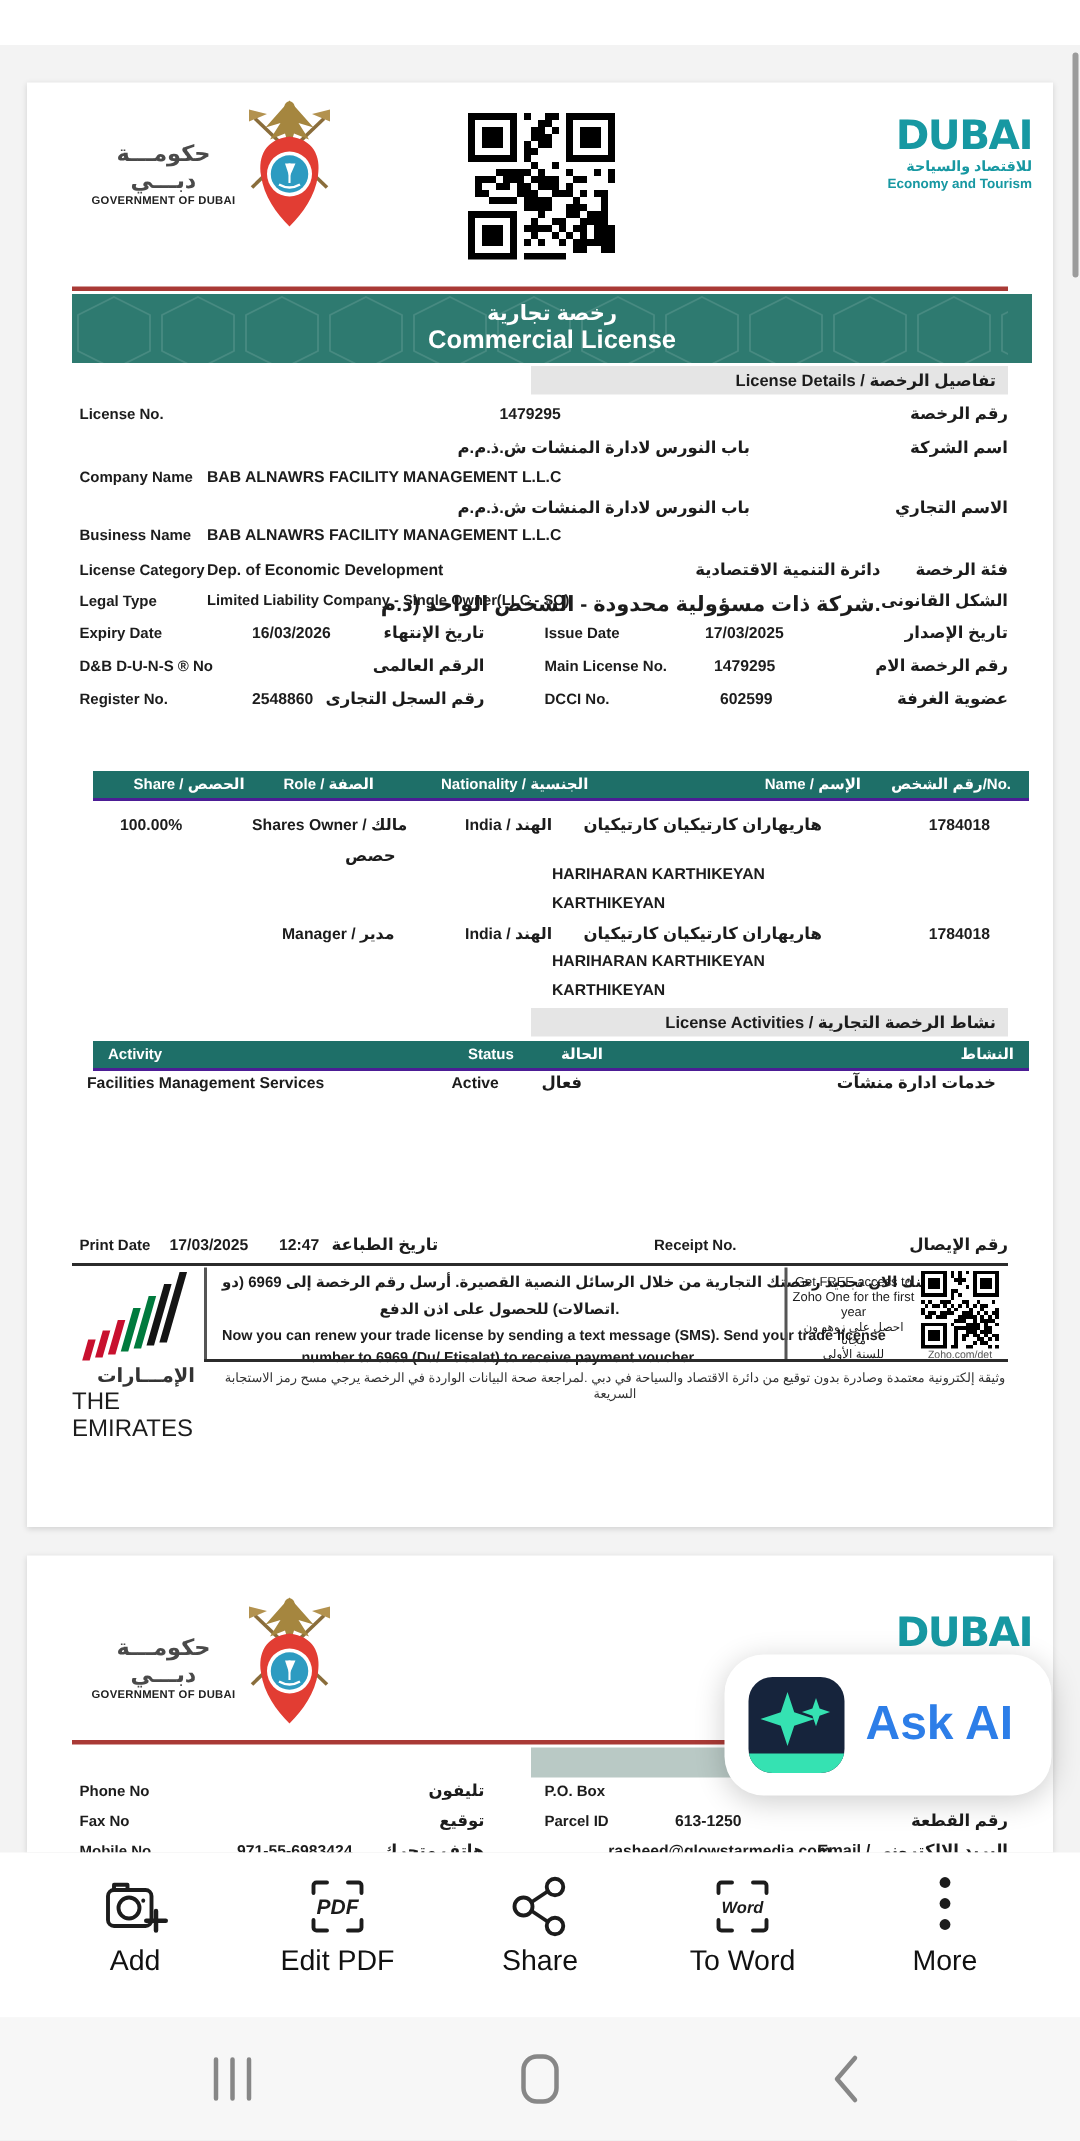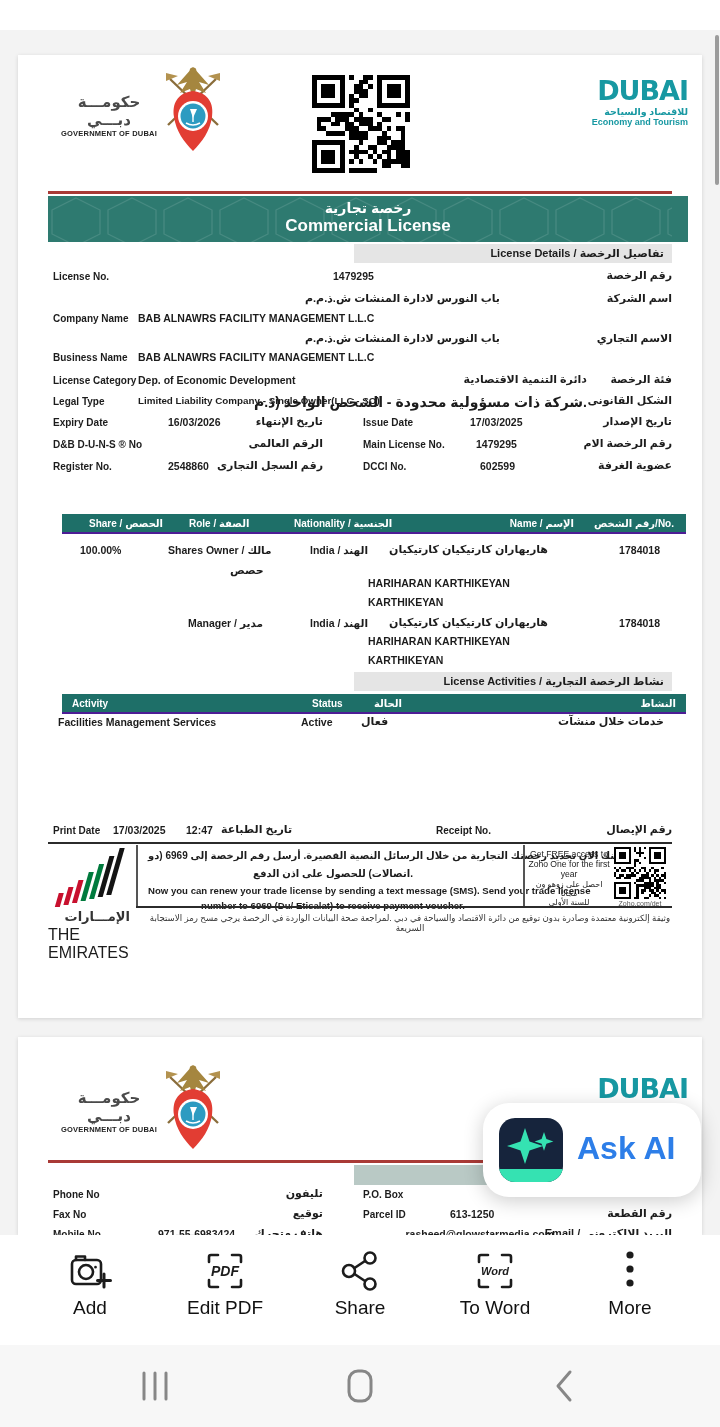--- a/index.html
+++ b/index.html
@@ -317,21 +317,21 @@
     <div class="thead" style="top:639px;">
       <span style="left:10px;">Activity</span>
       <span style="left:250px;">Status</span>
       <span style="left:312px;">الحالة</span>
       <span style="right:10px;">النشاط</span>
     </div>
     <div>
       <div class="val abs" style="left:40px;top:661px;">Facilities Management Services</div>
       <div class="val abs" style="left:283px;top:661px;">Active</div>
       <div class="ar abs" style="left:343px;top:660px;">فعال</div>
-      <div class="ar abs r" style="right:38px;top:660px;">خدمات خلال منشآت</div>
+      <div class="ar abs r" style="right:38px;top:660px;">خدمات ادارة منشآت</div>
     </div>
 
     <div class="lbl abs" style="left:35px;top:770px;">Print Date</div>
     <div class="val abs" style="left:95px;top:769px;">17/03/2025</div>
     <div class="val abs" style="left:168px;top:769px;">12:47</div>
     <div class="ar abs" style="left:203px;top:768px;">تاريخ الطباعة</div>
     <div class="lbl abs" style="left:418px;top:770px;">Receipt No.</div>
     <div class="ar abs r" style="right:30px;top:768px;">رقم الإيصال</div>
     <div class="hr" style="left:30px;top:787px;width:624px;height:2px;"></div>
 

